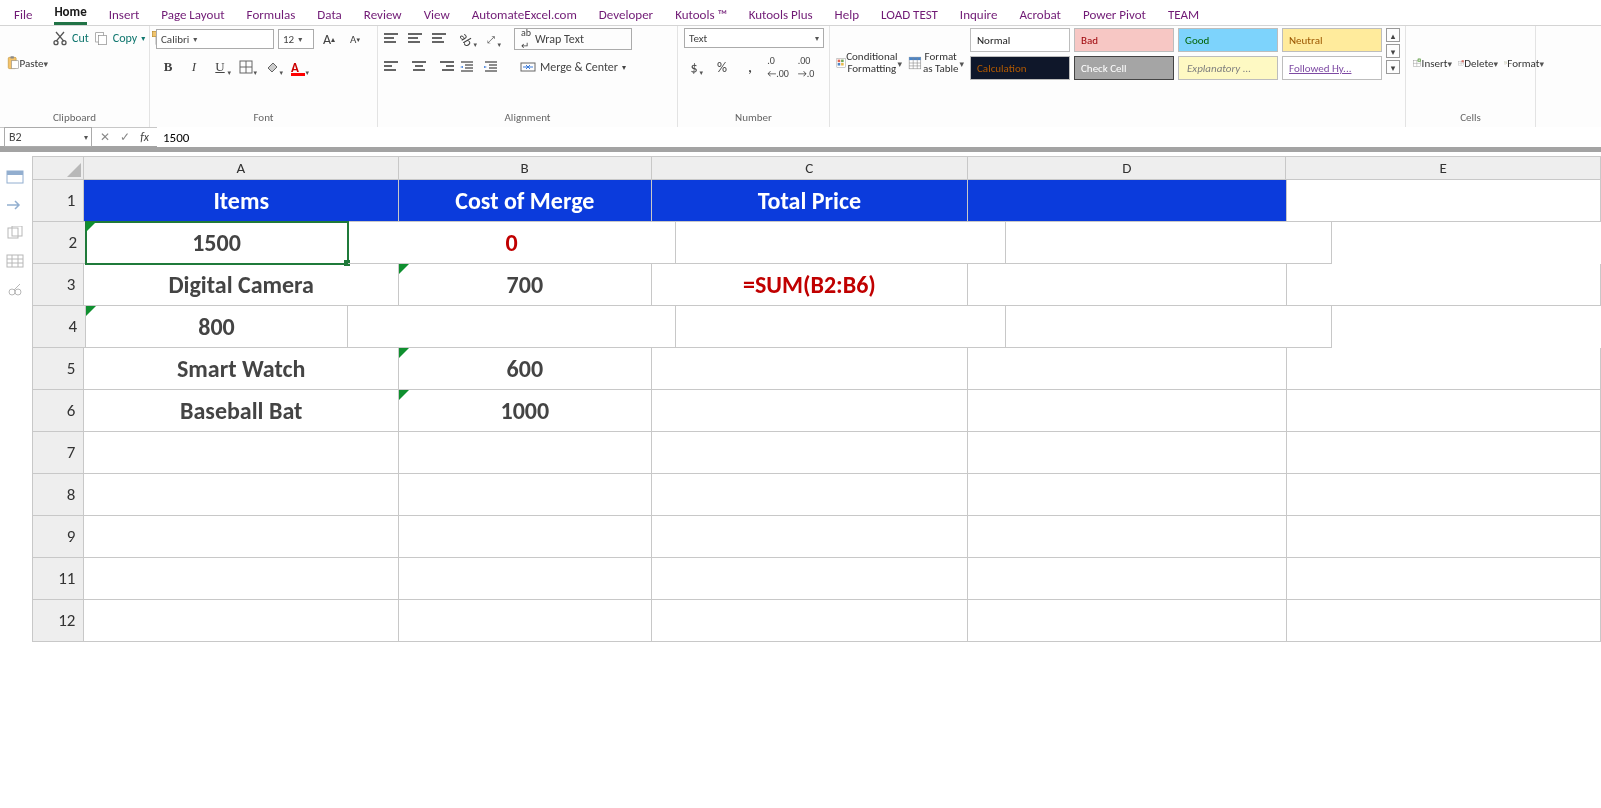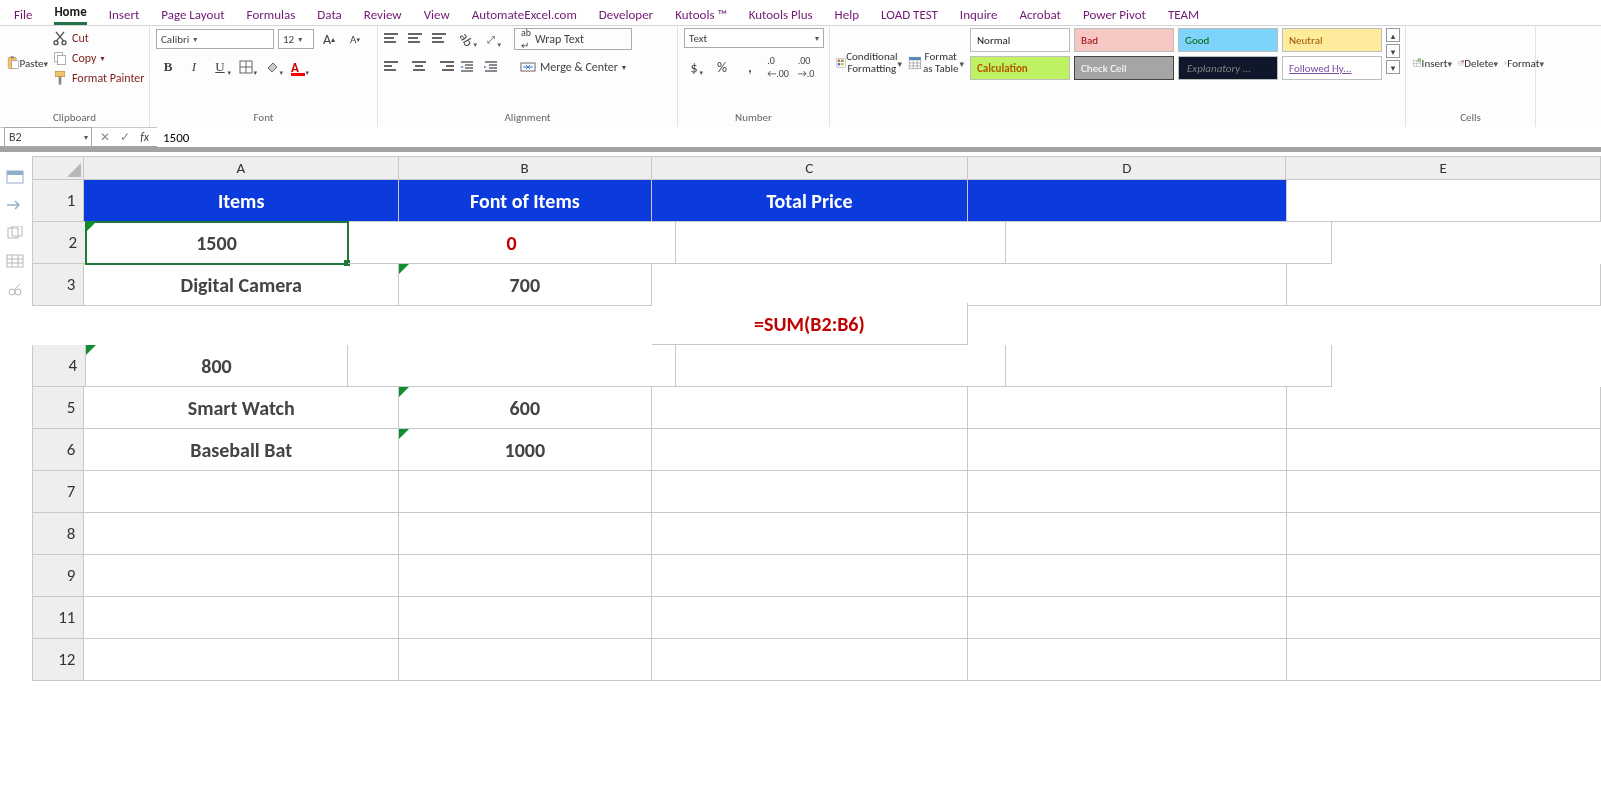--- a/index.html
+++ b/index.html
@@ -14,21 +14,21 @@
 .ribbon { display: flex; align-items: stretch; height: 102px; border-bottom: 1px solid #c8c8c8; background: #fdfdfd; }
 .group { display: flex; flex-direction: column; justify-content: space-between; border-right: 1px solid #e3e3e3; padding: 2px 6px 0; position: relative; }
 .group-body { flex: 1; display: flex; align-items: flex-start; gap: 4px; }
 .group-label { font-size: 11px; color: #666; text-align: center; height: 18px; line-height: 18px; position: relative; }
 
 
 .big-btn { display: flex; align-items: center; justify-content: flex-end; width: 42px; height: 70px; cursor: pointer; font-size: 11px; color: #333; }
 .big-btn .ico { width: 26px; height: 28px; margin: 2px 0 2px; }
 .big-btn .lbl { font-size: 11px; }
 .big-btn .dd { font-size: 9px; color: #555; }
-.clip-col { display: flex; flex-direction: column; gap: 4px; padding-top: 2px; font-size: 12px; color: #7f1d1d; }
+.clip-col { display: flex; flex-direction: row; gap: 4px; padding-top: 2px; font-size: 12px; color: #0f766e; }
 .clip-col div { display: flex; align-items: center; gap: 4px; cursor: pointer; white-space: nowrap; }
 .clip-col svg { width: 16px; height: 16px; flex: none; }
 
 
 .fontrow { display: flex; gap: 4px; align-items: center; }
 .sel { border: 1px solid #ababab; background: #fff; font-size: 11px; height: 20px; display:flex; align-items:center; padding:0 4px; gap:4px; }
 .sel .dd { font-size: 8px; color:#555; }
 .font-name { width: 118px; }
 .font-size { width: 36px; }
 .ibtn { width: 22px; height: 22px; display:flex; align-items:center; justify-content:center; cursor:pointer; font-size: 13px; color:#444; position:relative; }
@@ -79,21 +79,21 @@
 
 
 .sheet-wrap{ position:absolute; left:32px; top:156px; right:0; bottom:0; overflow:hidden; }
 .col-headers{ display:flex; height:24px; }
 .corner{ width:54px; height:24px; border:1px solid #c8c8c8; background:#eee; position:relative; }
 .corner::after{ content:""; position:absolute; right:2px; bottom:2px; width:0; height:0; border-style:solid; border-width:0 0 14px 14px; border-color:transparent transparent #b8b8b8 transparent; }
 .ch{ height:24px; border:1px solid #c8c8c8; border-left:none; background:#eee; display:flex; align-items:center; justify-content:center; font-size:15px; color:#333; }
 .rows{ }
 .row{ display:flex; }
 .rh{ width:54px; border:1px solid #c8c8c8; border-top:none; background:#eee; display:flex; align-items:center; justify-content:flex-end; padding-right:8px; font-size:17px; color:#333; }
-.cell{ height:42px; border:1px solid #c8c8c8; border-top:none; border-left:none; display:flex; align-items:center; justify-content:center; font-size:20px; position:relative; }
+.cell{ height:42px; border:1px solid #c8c8c8; border-top:none; border-left:none; display:flex; align-items:center; justify-content:center; font-size:24px; position:relative; }
 .hdr{ background:#0b3bdc; color:#fff; font-weight:700; }
 .bold{ font-weight:700; }
 .red{ color:#c00000; font-weight:700; }
 .tri{ }
 .tri::before{ content:""; position:absolute; left:0; top:0; width:0; height:0; border-style:solid; border-width:10px 10px 0 0; border-color:#0f8f2f transparent transparent transparent; }
 .selected{ outline:2px solid #1f7a3a; outline-offset:-1px; }
 .selected::after{ content:""; position:absolute; right:-3px; bottom:-3px; width:6px; height:6px; background:#1f7a3a; }
 
 </style>
 </head>
@@ -323,23 +323,23 @@
           </svg>
         <span class="lbl" style="line-height:12px; text-align:center;">Format as Table</span>
           <span class="dd">▾</span>
       </div>
       <div style="display:flex; gap:4px;">
         <div class="style-gal" id="style-gal">
             <div style="background:#fff;color:#222;">Normal</div>
             <div style="background:#f7c7c4;color:#9c0006;">Bad</div>
             <div style="background:#7dd3fc;color:#006100;">Good</div>
             <div style="background:#ffeb9c;color:#9c5700;">Neutral</div>
-            <div style="background:#bef264;color:#b25900;font-weight:700;">Calculation</div>
+            <div style="background:#0f172a;color:#b25900;font-weight:400;">Calculation</div>
             <div style="background:#a5a5a5;color:#fff;border:1px solid #444 !important;">Check Cell</div>
-            <div style="background:#0f172a;color:#7f7f7f;font-style:italic;padding-left:8px;">Explanatory ...</div>
+            <div style="background:#fef9c3;color:#7f7f7f;font-style:italic;padding-left:8px;">Explanatory ...</div>
             <div style="background:#fff;color:#7e4aa3;text-decoration:underline;">Followed Hy...</div>
           </div>
         <div class="gal-scroll">
           <div>▴</div>
           <div>▾</div>
           <div>▾</div>
         </div>
       </div>
     </div>
   </div>
@@ -430,37 +430,37 @@
       <div class="ch" style="width: 326px;">A</div>
       <div class="ch" style="width: 262px;">B</div>
       <div class="ch" style="width: 328px;">C</div>
       <div class="ch" style="width: 330px;">D</div>
       <div class="ch" style="width: 326px;">E</div>
     </div>
   <div class="rows" id="rows">
       <div class="row">
         <div class="rh" style="height: 42px;">1</div>
         <div class="cell hdr" style="width: 326px; height: 42px;">Items</div>
-        <div class="cell hdr" style="width: 262px; height: 42px;">Font of Items</div>
+        <div class="cell hdr" style="width: 262px; height: 42px;">Cost of Merge</div>
         <div class="cell hdr" style="width: 328px; height: 42px;">Total Price</div>
         <div class="cell hdr" style="width: 330px; height: 42px;"></div>
         <div class="cell" style="width: 326px; height: 42px;"></div>
       </div>
       <div class="row">
         <div class="rh" style="height: 42px;">2</div>
         <div class="cell bold tri selected" style="width: 262px; height: 42px;">1500</div>
         <div class="cell red" style="width: 328px; height: 42px;">0</div>
         <div class="cell" style="width: 330px; height: 42px;"></div>
         <div class="cell" style="width: 326px; height: 42px;"></div>
       </div>
       <div class="row">
         <div class="rh" style="height: 42px;">3</div>
         <div class="cell bold" style="width: 326px; height: 42px;">Digital Camera</div>
         <div class="cell bold tri" style="width: 262px; height: 42px;">700</div>
-        <div class="cell red" style="width: 328px; height: 42px; margin-top: 39px;">=SUM(B2:B6)</div>
+        <div class="cell red" style="width: 328px; height: 42px;">=SUM(B2:B6)</div>
         <div class="cell" style="width: 330px; height: 42px;"></div>
         <div class="cell" style="width: 326px; height: 42px;"></div>
       </div>
       <div class="row">
         <div class="rh" style="height: 42px;">4</div>
         <div class="cell bold tri" style="width: 262px; height: 42px;">800</div>
         <div class="cell" style="width: 328px; height: 42px;"></div>
         <div class="cell" style="width: 330px; height: 42px;"></div>
         <div class="cell" style="width: 326px; height: 42px;"></div>
       </div>

